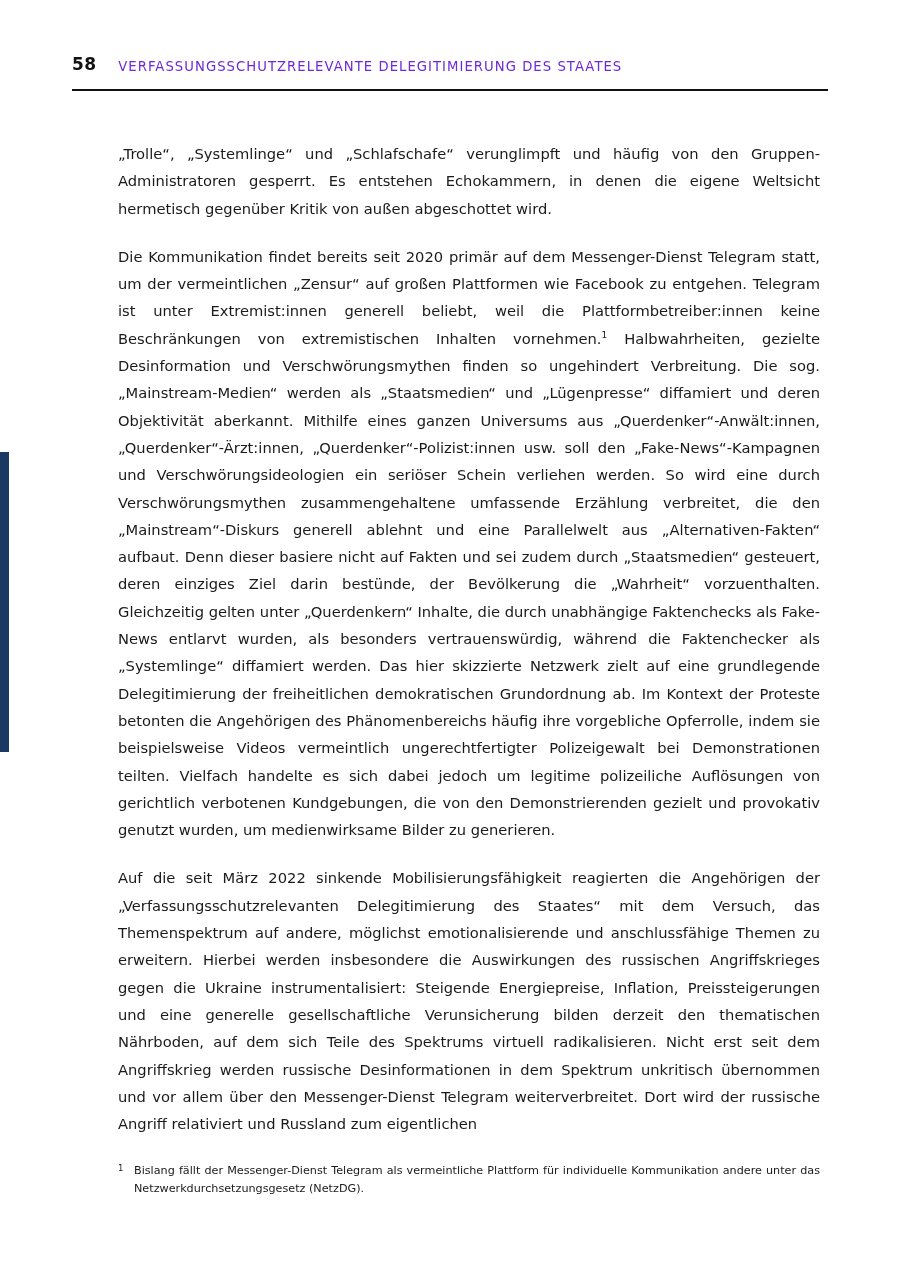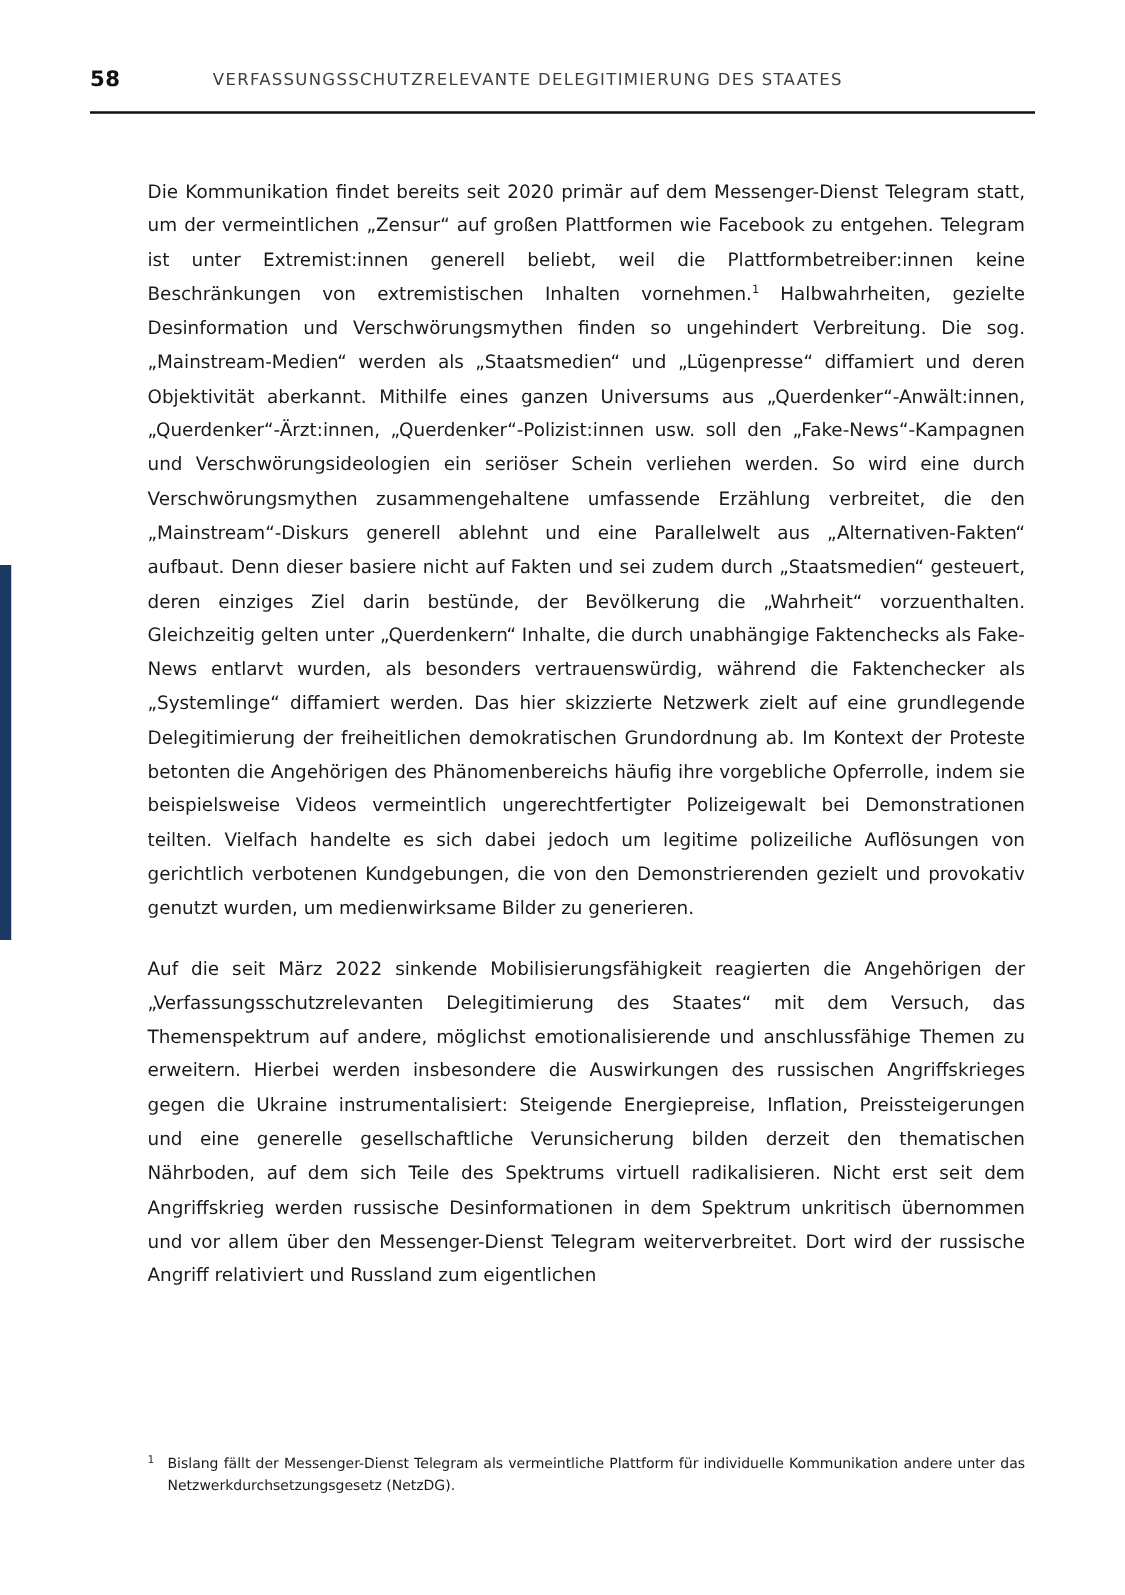--- a/index.html
+++ b/index.html
@@ -31,35 +31,34 @@
     height: 300px;
     background: #1b3a63;
   }
 
   .header {
     position: absolute;
     left: 72px;
     top: 54px;
     width: 756px;
     display: flex;
-    align-items: center;
-    gap: 34px;
+    align-items: flex-end;
+    gap: 22px;
   }
   .page-number {
     font-size: 17px;
     font-weight: bold;
     color: #111111;
     letter-spacing: 0.3px;
   }
   .running-title {
     font-size: 13.2px;
     letter-spacing: 1.05px;
-    color: #404040;
+    color: #6d28d9;
     text-transform: uppercase;
-    margin-left: 40px;
   }
   .header-rule {
     position: absolute;
     left: 72px;
     top: 89px;
     width: 756px;
     height: 2px;
     background: #111111;
   }
 
@@ -116,20 +115,21 @@
   <div class="edge-marker"></div>
 
   <div class="header">
     <span class="page-number">58</span>
     <span class="running-title">Verfassungsschutzrelevante Delegitimierung des Staates</span>
   </div>
   <div class="header-rule"></div>
 
   <div class="content">
 
+    <p class="para">„Trolle“, „Systemlinge“ und „Schlafschafe“ verunglimpft und häufig von den Gruppen-Administratoren gesperrt. Es entstehen Echokammern, in denen die eigene Weltsicht hermetisch gegenüber Kritik von außen abgeschottet wird.</p>
 
     <p class="para"><span>Die Kommunikation findet bereits seit 2020 primär auf dem Messenger-Dienst Telegram statt, um der vermeintlichen „Zensur“ auf großen Plattformen wie Facebook zu entgehen. Telegram ist unter Extremist:innen generell beliebt, weil die Plattformbetreiber:innen keine Beschränkungen von extremistischen Inhalten vornehmen.</span><sup class="fn">1</sup><span> Halbwahrheiten, gezielte Desinformation und Verschwörungsmythen finden so ungehindert Verbreitung. Die sog. „Mainstream-Medien“ werden als „Staatsmedien“ und „Lügenpresse“ diffamiert und deren Objektivität aberkannt. Mithilfe eines ganzen Universums aus „Querdenker“-Anwält:innen, „Querdenker“-Ärzt:innen, „Querdenker“-Polizist:innen usw. soll den „Fake-News“-Kampagnen und Verschwörungsideologien ein seriöser Schein verliehen werden. So wird eine durch Verschwörungsmythen zusammengehaltene umfassende Erzählung verbreitet, die den „Mainstream“-Diskurs generell ablehnt und eine Parallelwelt aus „Alternativen-Fakten“ aufbaut. Denn dieser basiere nicht auf Fakten und sei zudem durch „Staatsmedien“ gesteuert, deren einziges Ziel darin bestünde, der Bevölkerung die „Wahrheit“ vorzuenthalten. Gleichzeitig gelten unter „Querdenkern“ Inhalte, die durch unabhängige Faktenchecks als Fake-News entlarvt wurden, als besonders vertrauenswürdig, während die Faktenchecker als „Systemlinge“ diffamiert werden. Das hier skizzierte Netzwerk zielt auf eine grundlegende Delegitimierung der freiheitlichen demokratischen Grundordnung ab. Im Kontext der Proteste betonten die Angehörigen des Phänomenbereichs häufig ihre vorgebliche Opferrolle, indem sie beispielsweise Videos vermeintlich ungerechtfertigter Polizeigewalt bei Demonstrationen teilten. Vielfach handelte es sich dabei jedoch um legitime polizeiliche Auflösungen von gerichtlich verbotenen Kundgebungen, die von den Demonstrierenden gezielt und provokativ genutzt wurden, um medienwirksame Bilder zu generieren.</span></p>
 
     <p class="para">Auf die seit März 2022 sinkende Mobilisierungsfähigkeit reagierten die Angehörigen der „Verfassungsschutzrelevanten Delegitimierung des Staates“ mit dem Versuch, das Themenspektrum auf andere, möglichst emotionalisierende und anschlussfähige Themen zu erweitern. Hierbei werden insbesondere die Auswirkungen des russischen Angriffskrieges gegen die Ukraine instrumentalisiert: Steigende Energiepreise, Inflation, Preissteigerungen und eine generelle gesellschaftliche Verunsicherung bilden derzeit den thematischen Nährboden, auf dem sich Teile des Spektrums virtuell radikalisieren. Nicht erst seit dem Angriffskrieg werden russische Desinformationen in dem Spektrum unkritisch übernommen und vor allem über den Messenger-Dienst Telegram weiterverbreitet. Dort wird der russische Angriff relativiert und Russland zum eigentlichen</p>
 
   </div>
 
   <div class="footnote-area">
     <div class="footnote">
       <span class="footnote-marker">1</span>

